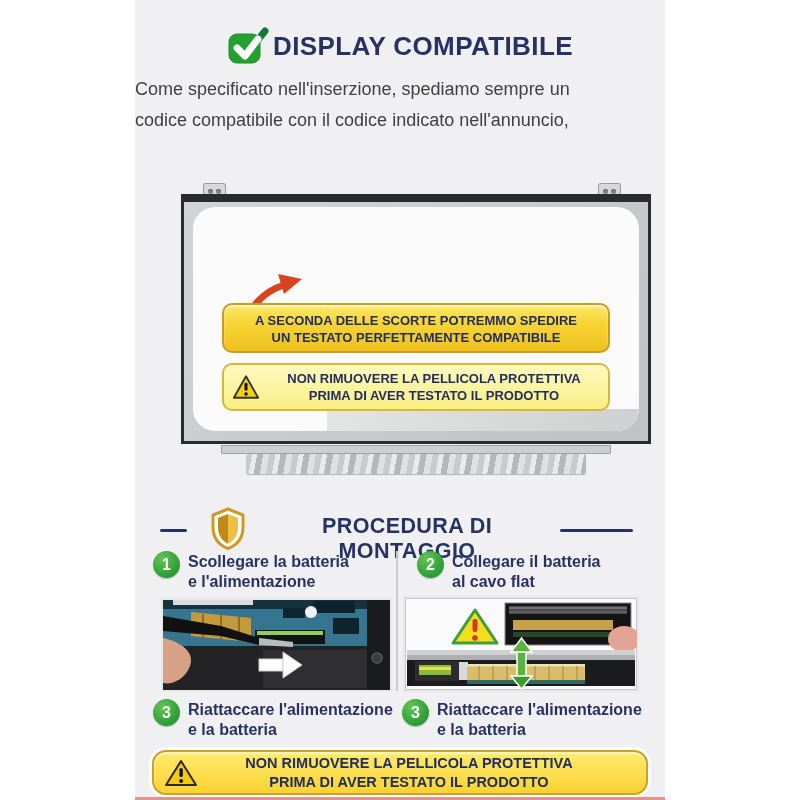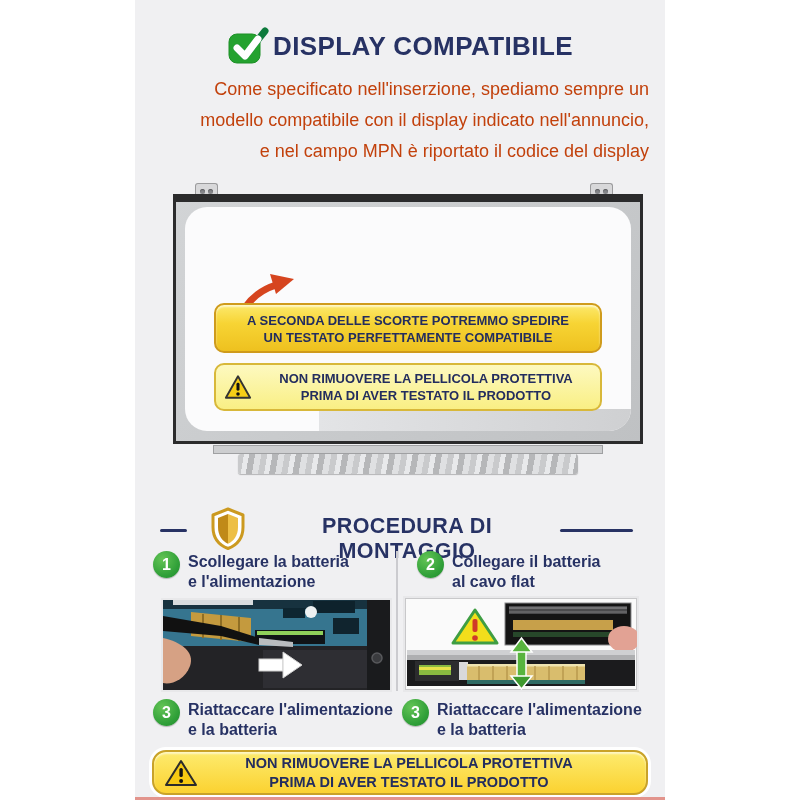--- a/index.html
+++ b/index.html
@@ -5,24 +5,24 @@
   html,body{margin:0;padding:0;background:#ffffff;font-family:"Liberation Sans",sans-serif;}
   #canvas{position:relative;width:800px;height:800px;margin:0 auto;background:#ffffff;overflow:hidden;}
   .content{position:absolute;left:135px;top:0;width:530px;height:800px;background:#f0f0f2;}
 
   
   .header-row{position:absolute;left:0;top:24px;width:530px;height:44px;display:flex;align-items:center;justify-content:center;gap:4px;}
   .check{width:42px;height:38px;flex:0 0 auto;}
   h1{margin:0;font-size:26px;font-weight:800;color:#273264;letter-spacing:.4px;}
 
   
-  .intro{position:absolute;left:0;top:74px;width:514px;text-align:right;color:#c2410c;font-size:18px;line-height:31px;font-weight:400;}
-
-  
-  .panel{position:absolute;left:38px;top:183px;width:470px;height:295px;}
+  .intro{position:absolute;left:0;top:74px;width:514px;text-align:left;color:#404040;font-size:18px;line-height:31px;font-weight:400;}
+
+  
+  .panel{position:absolute;left:46px;top:183px;width:470px;height:295px;}
   .bracket{position:absolute;top:0;width:21px;height:14px;background:#d8d8da;border:1px solid #9b9b9d;border-bottom:none;border-radius:3px 3px 0 0;display:flex;align-items:center;justify-content:center;gap:3px;}
   .bracket .hole{width:5px;height:5px;border-radius:50%;background:#85868a;box-shadow:inset 0 1px 1px #5c5d60;}
   .b-l{left:22px;} .b-r{left:417px;}
   .panel-body{position:absolute;left:0;top:11px;width:470px;height:250px;box-sizing:border-box;border:3px solid #2b2b2c;border-top:8px solid #2b2b2c;background:linear-gradient(135deg,#d2d4d6,#bfc1c3);}
   .screen{position:absolute;left:9px;right:9px;top:5px;bottom:10px;background:#fbfbfc;border-radius:22px;overflow:hidden;}
   .screen-band{position:absolute;left:30%;right:0;bottom:0;height:22px;background:linear-gradient(90deg,#e3e4e6,#cfd0d2);}
   .red-arrow{position:absolute;left:52px;top:70px;width:72px;height:58px;}
   .banner{position:absolute;left:38px;width:388px;box-sizing:border-box;border-radius:10px;text-align:center;color:#232d5e;font-weight:800;font-size:13px;line-height:17px;}
   .banner1{top:101px;height:50px;border:2px solid #cf9b1c;background:linear-gradient(180deg,#fce96c 0%,#f7d434 40%,#eec11f 100%);box-shadow:inset 0 2px 2px rgba(255,255,255,.65);padding-top:7px;}
   .banner2{top:161px;height:48px;border:2px solid #d8b83a;background:linear-gradient(180deg,#fdf9c0,#f9ef84);display:flex;align-items:center;gap:8px;padding:0 8px;text-align:center;}
@@ -69,22 +69,21 @@
       <svg class="check" viewBox="0 0 42 38">
         <rect x="2" y="7" width="31" height="29" rx="8" fill="#24a22f" stroke="#1d8f27" stroke-width="1"></rect>
         <path d="M10 21 L18 29 L38 4" fill="none" stroke="#0d7a3c" stroke-width="7" stroke-linecap="round" stroke-linejoin="round"></path>
         <path d="M10 21 L18 29 L31 12" fill="none" stroke="#ffffff" stroke-width="7" stroke-linecap="round" stroke-linejoin="round"></path>
       </svg>
       <h1>DISPLAY COMPATIBILE</h1>
     </div>
 
     <div class="intro">
       <div>Come specificato nell'inserzione, spediamo sempre un</div>
-      <div>modello compatibile con il display indicato nell'annuncio,</div>
-      <div>e nel campo MPN è riportato il codice del display</div>
+      <div>codice compatibile con il codice indicato nell'annuncio,</div>
     </div>
 
     <div class="panel">
       <div class="bracket b-l">
           <span class="hole"></span>
           <span class="hole"></span>
         </div>
       <div class="bracket b-r">
           <span class="hole"></span>
           <span class="hole"></span>

